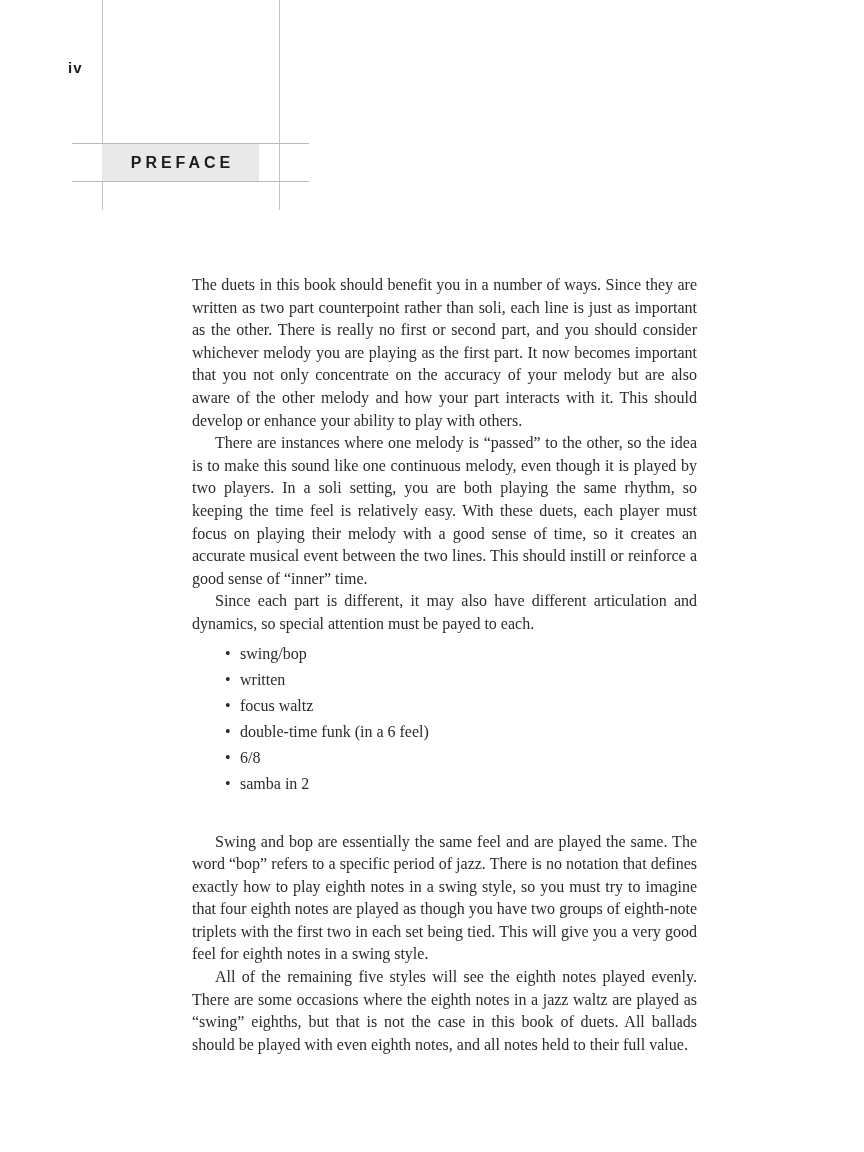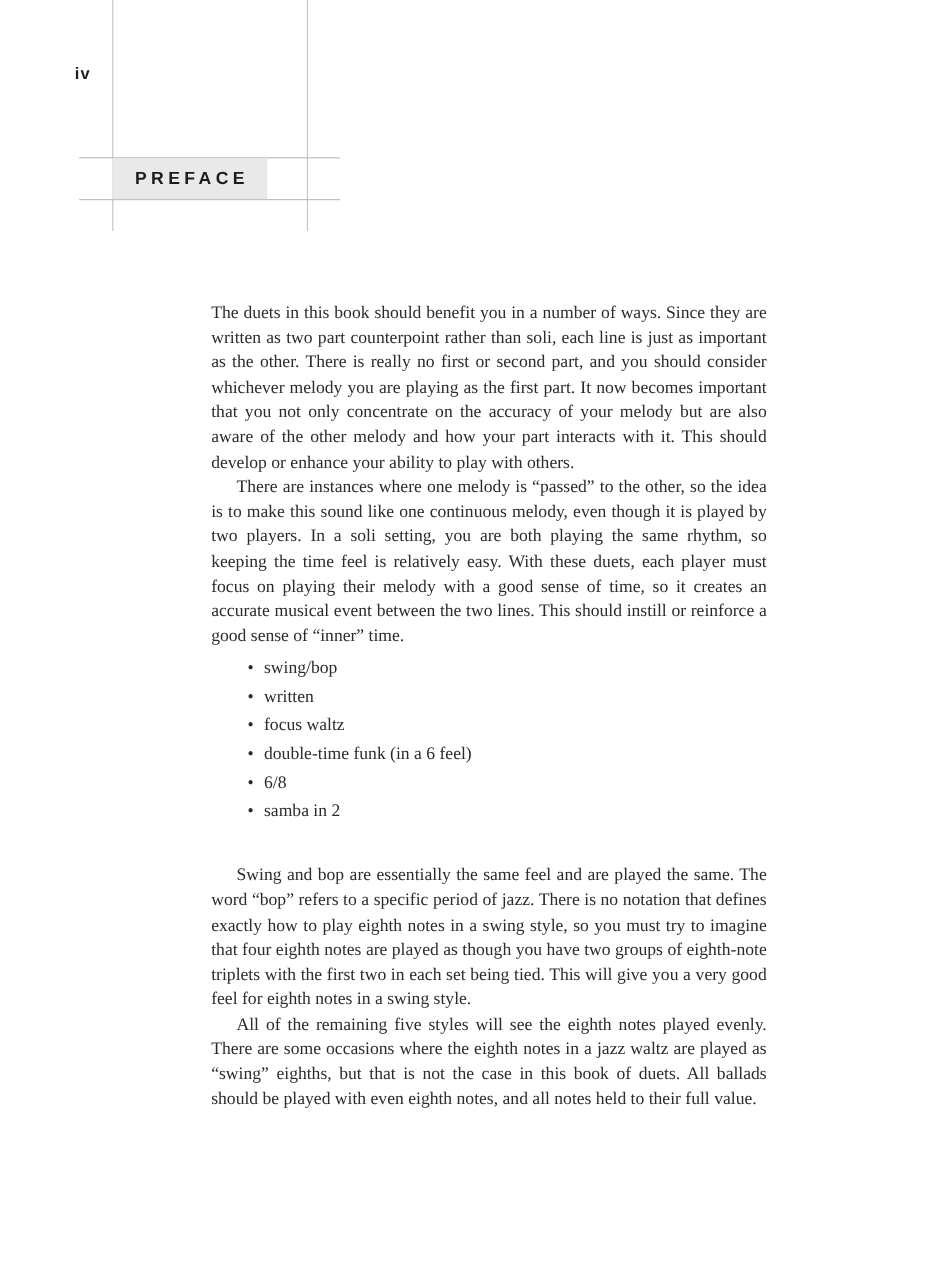--- a/index.html
+++ b/index.html
@@ -43,21 +43,21 @@
     font-weight: bold;
     font-size: 15px;
     letter-spacing: 1px;
     color: #1b1b1b;
     margin-top: 28px;
   }
   .preface-box {
     position: absolute;
     left: 102px;
     top: 144px;
-    width: 141px;
+    width: 157px;
     height: 37px;
     background: #e9e9e9;
     display: flex;
     align-items: center;
     justify-content: center;
   }
   .preface-title {
     font-family: "Liberation Sans", sans-serif;
     font-weight: bold;
     font-size: 16px;
@@ -110,20 +110,21 @@
   <div class="page-number">iv</div>
 
   <div class="preface-box">
     <span class="preface-title">PREFACE</span>
   </div>
 
   <article class="body-text">
 
     <p class="para no-indent">The duets in this book should benefit you in a number of ways. Since they are written as two part counterpoint rather than soli, each line is just as important as the other. There is really no first or second part, and you should consider whichever melody you are playing as the first part. It now becomes important that you not only concentrate on the accuracy of your melody but are also aware of the other melody and how your part interacts with it. This should develop or enhance your ability to play with others.</p>
     <p class="para">There are instances where one melody is “passed” to the other, so the idea is to make this sound like one continuous melody, even though it is played by two players. In a soli setting, you are both playing the same rhythm, so keeping the time feel is relatively easy. With these duets, each player must focus on playing their melody with a good sense of time, so it creates an accurate musical event between the two lines. This should instill or reinforce a good sense of “inner” time.</p>
+    <p class="para">Since each part is different, it may also have different articulation and dynamics, so special attention must be payed to each.</p>
 
     <ul class="styles-list">
       <li>
         <span class="bullet">•</span>
         <span>swing/bop</span>
       </li>
       <li>
         <span class="bullet">•</span>
         <span>written</span>
       </li>

